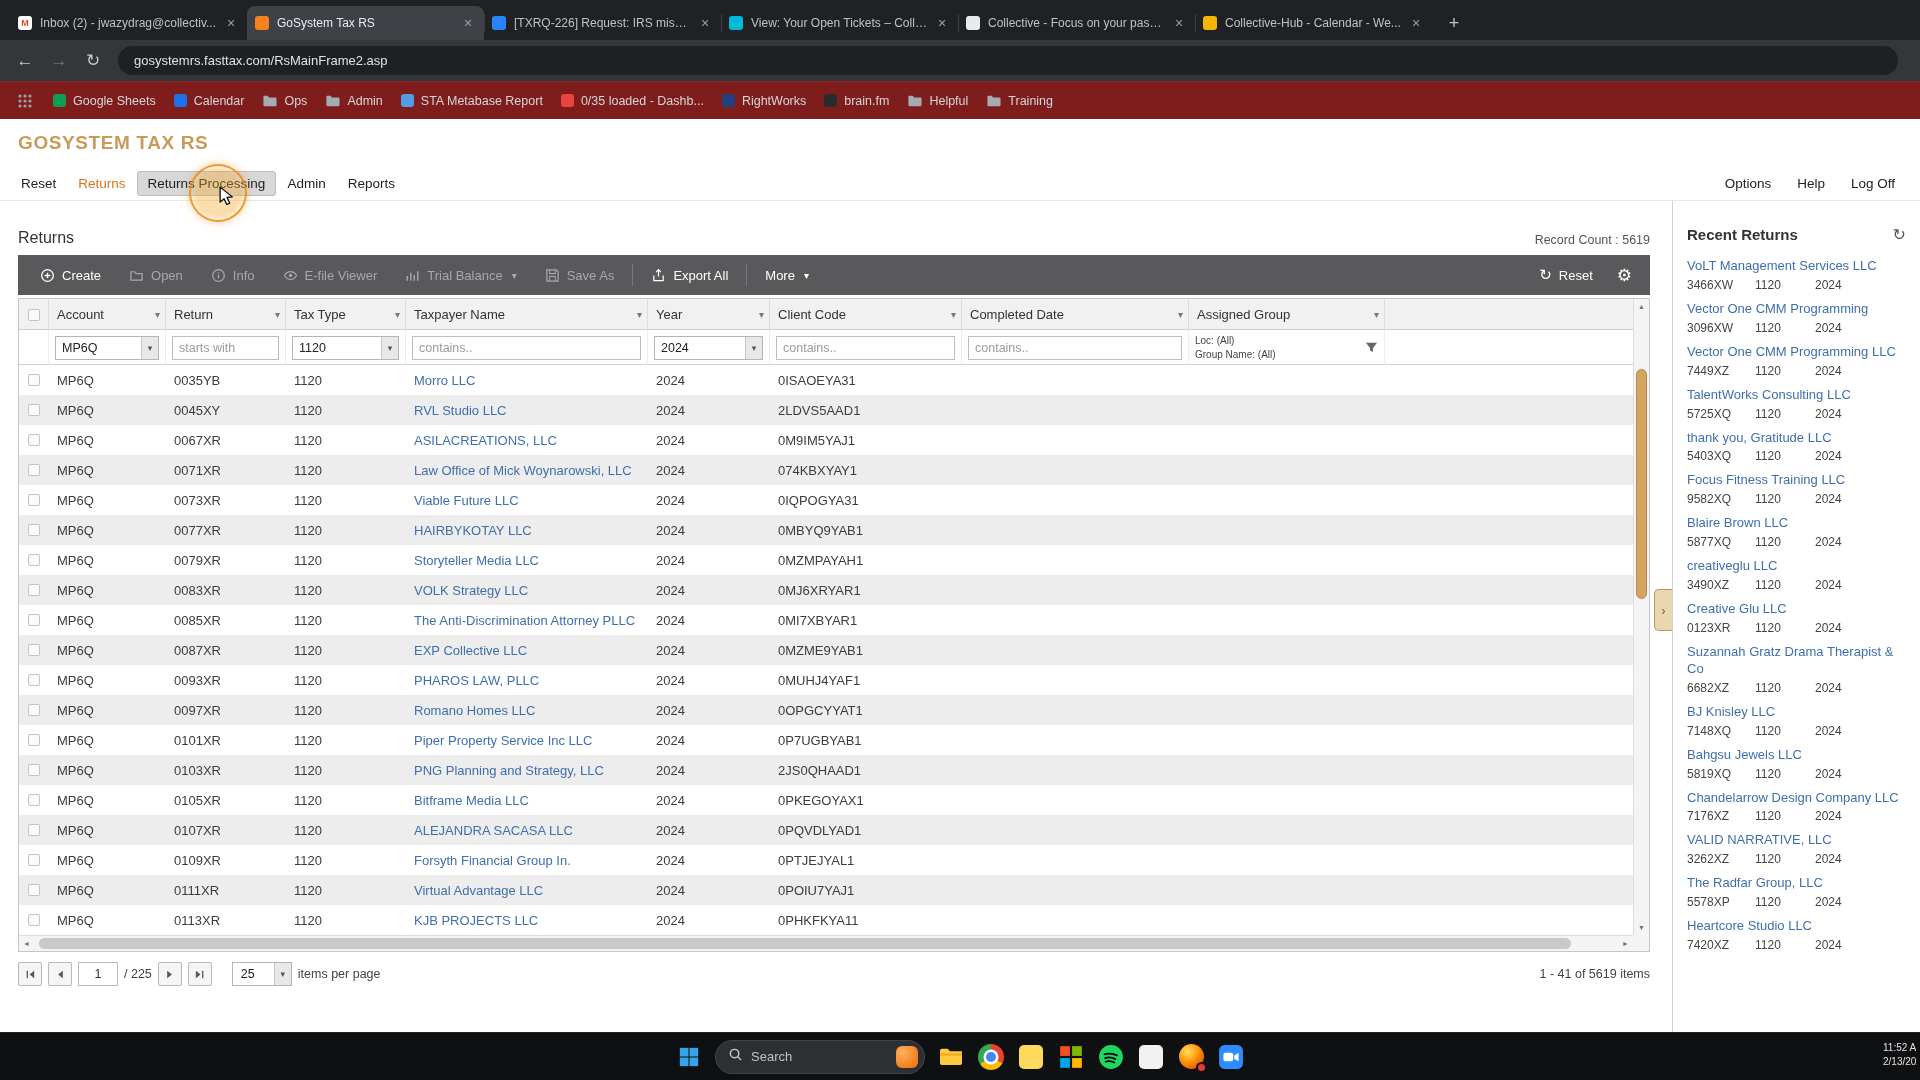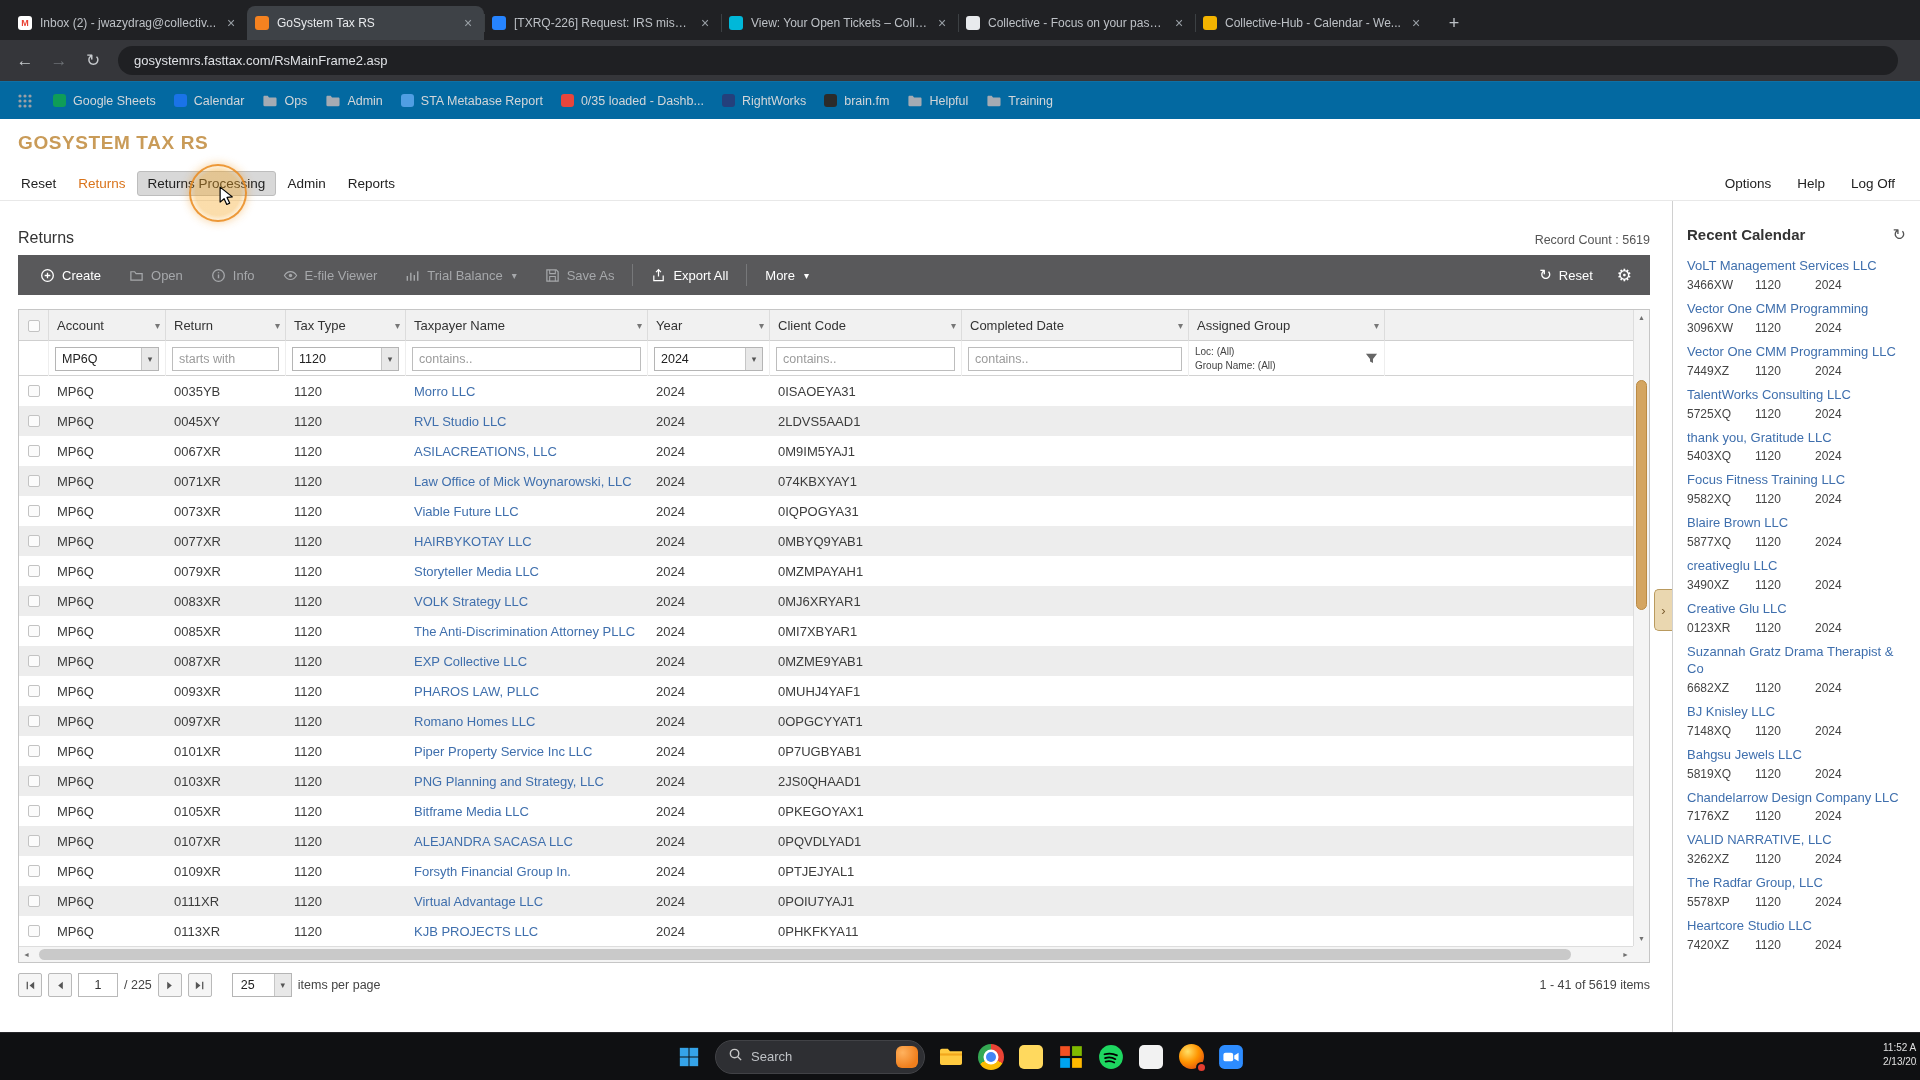--- a/index.html
+++ b/index.html
@@ -16,21 +16,21 @@
   .tablabel { flex:1; overflow:hidden; white-space:nowrap; text-overflow:ellipsis; }
   .tabclose { width:16px; height:16px; display:flex; align-items:center; justify-content:center; color:#9aa0a6; font-size:14px; margin-left:6px; border-radius:50%; }
   .newtab { width:28px; height:28px; margin:0 0 3px 8px; display:flex; align-items:center; justify-content:center; color:#bdc1c6; font-size:18px; border-radius:50%; }
 
   .navbar { height:41px; background:#35363a; display:flex; align-items:center; padding:0 10px; gap:4px; flex:0 0 auto; }
   .navbtn { width:30px; height:30px; display:flex; align-items:center; justify-content:center; color:#c6c9cc; font-size:17px; border-radius:50%; }
   .navbtn.dim { color:#6d7175; }
   .addressbar { flex:1; height:29px; margin:0 12px 0 6px; background:#1f2023; border-radius:15px; display:flex; align-items:center; padding-left:16px; }
   .urltext { color:#dfe1e5; font-size:13px; }
 
-  .bookmarksbar { height:38px; background:#0369a1; border-top:1px solid rgba(255,255,255,0.05); display:flex; align-items:center; padding-left:12px; gap:2px; flex:0 0 auto; }
+  .bookmarksbar { height:38px; background:#7f1d1d; border-top:1px solid rgba(255,255,255,0.05); display:flex; align-items:center; padding-left:12px; gap:2px; flex:0 0 auto; }
   .appsgrid { width:26px; height:26px; display:flex; align-items:center; justify-content:center; margin-right:4px; }
   #bookmarks { display:flex; align-items:center; }
   .bookmark { display:flex; align-items:center; gap:7px; height:26px; padding:0 9px; color:#d3d6d9; font-size:12.5px; border-radius:13px; white-space:nowrap; }
   .bmsq { width:13px; height:13px; border-radius:3px; flex:0 0 auto; }
   .bmfolder svg { width:15px; height:15px; display:block; }
 
   
   .page { flex:1; background:#fff; position:relative; overflow:hidden; }
   .brandrow { height:48px; display:flex; align-items:center; padding-left:18px; }
   .brand { color:#c99b58; font-size:19px; font-weight:bold; letter-spacing:0.6px; }
@@ -49,21 +49,21 @@
   .gridtoolbar { width:1632px; height:40px; margin-top:8px; background:#59595b; display:flex; padding:0 8px; color:#fff; font-size:13px; }
   .tbtn { display:flex; align-items:center; gap:7px; padding:0 14px; height:100%; }
   .tbtn.disabled { color:#a6a8ab; }
   .tbtn .icn svg { width:15px; height:15px; display:block; }
   .caret { font-size:10px; margin-left:2px; }
   .tdivider { width:1px; height:22px; background:#77787a; margin:0 4px; }
   .tbright { margin-left:auto; display:flex; align-items:center; }
   .gearchar { font-size:17px; padding:0 10px; }
   .refreshchar { font-size:15px; }
 
-  .grid { width:1632px; height:654px; margin-top:14px; border:1px solid #c6c6c6; position:relative; background:#fff; }
+  .grid { width:1632px; height:654px; margin-top:3px; border:1px solid #c6c6c6; position:relative; background:#fff; }
   .gridrow { display:grid; grid-template-columns:30px 117px 120px 120px 242px 122px 192px 227px 196px minmax(0,1fr); align-items:center; }
   .ghead { height:31px; background:#f1f1f1; border-bottom:1px solid #cfcfcf; margin-right:16px; }
   .hcell { display:flex; align-items:center; height:31px; padding:0 5px 0 8px; border-right:1px solid #dcdcdc; font-size:13px; color:#333; overflow:hidden; white-space:nowrap; }
   .hcell.filler { border-right:none; }
   .hcaret { margin-left:auto; color:#777; font-size:10px; }
   .cbx { width:12px; height:12px; border:1px solid #c3c3c3; background:#fbfbfb; border-radius:2px; display:inline-block; }
   .cbcell { justify-content:center; padding:0; }
   .gfilter { height:35px; background:#fff; border-bottom:1px solid #d2d2d2; margin-right:16px; }
   .fcell { display:flex; align-items:center; height:35px; padding:0 6px; border-right:1px solid #eeeeee; overflow:hidden; }
   .fcell.filler { border-right:none; }
@@ -813,21 +813,21 @@
             <span class="fselval">25</span>
             <span class="selbtn">▾</span>
           </span>
           <span>items per page</span>
           <span class="prange">1 - 41 of 5619 items</span>
         </div>
       </div>
 
       <div class="sidebar">
         <div class="sbhead">
-          <span class="sbtitle">Recent Calendar</span>
+          <span class="sbtitle">Recent Returns</span>
           <span class="sbrefresh">↻</span>
         </div>
         <div id="recentList">
             <div class="ritem">
               <div class="rname">VoLT Management Services LLC</div>
               <div class="rcode">
                 <span class="rc1">3466XW</span>
                 <span class="rc2">1120</span>
                 <span class="rc3">2024</span>
               </div>

